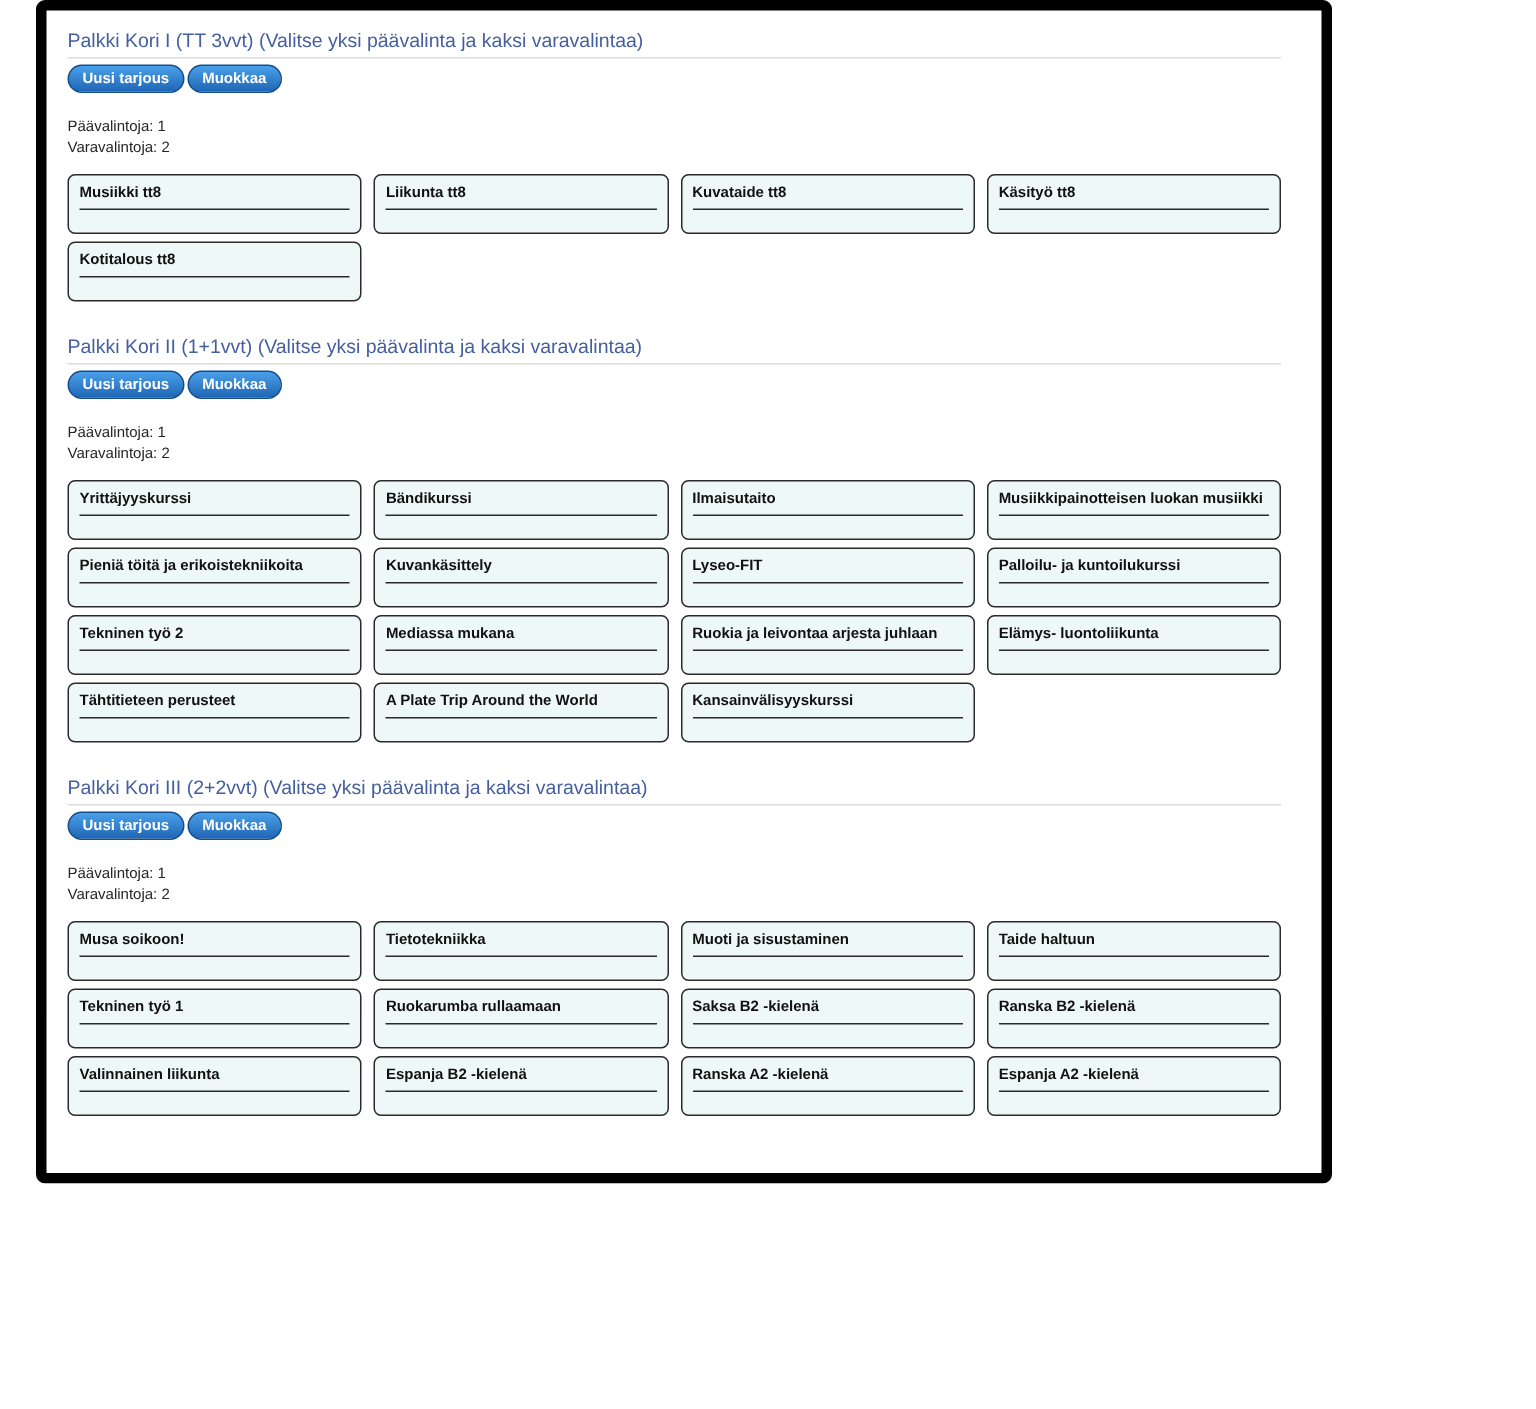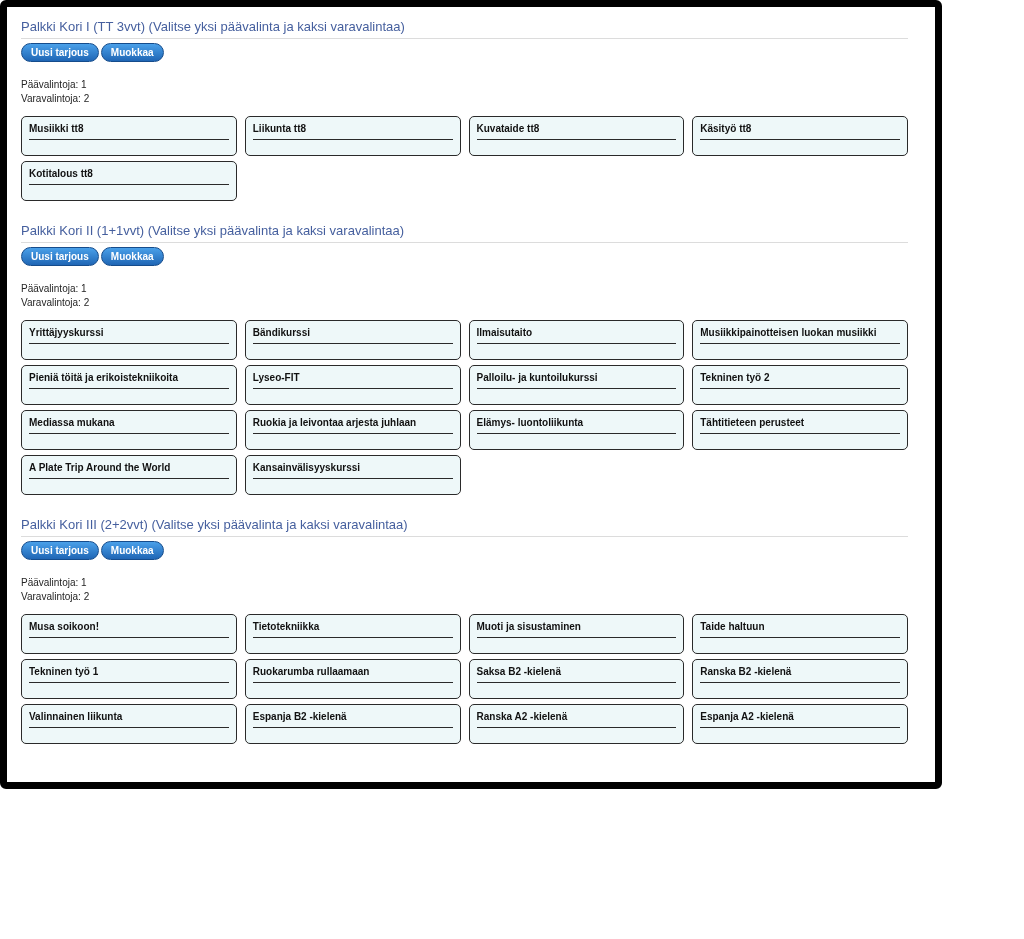--- a/index.html
+++ b/index.html
@@ -4,26 +4,27 @@
 <style>
   html, body {
     margin: 0;
     padding: 0;
     background: #fff;
     font-family: Verdana, Arial, sans-serif;
     font-size: 11px;
     color: #222;
   }
   .page {
-    width: 942px;
+    width: 864px;
     box-sizing: border-box;
     border: 7px solid #000;
     border-radius: 6px;
     padding: 10px 27px 16px 14px;
     background: #fff;
+    margin-left: 24px;
   }
 
   .section { margin-bottom: 22px; }
   .section-title {
     color: #455f9e;
     font-size: 13px;
     font-weight: normal;
     margin: 2px 0 4px 0;
     cursor: pointer;
   }
@@ -126,20 +127,23 @@
           <div class="card">
             <span class="card-label">Ilmaisutaito</span>
           </div>
           <div class="card">
             <span class="card-label">Musiikkipainotteisen luokan musiikki</span>
           </div>
           <div class="card">
             <span class="card-label">Pieniä töitä ja erikoistekniikoita</span>
           </div>
           <div class="card">
+            <span class="card-label">Kuvankäsittely</span>
+          </div>
+          <div class="card">
             <span class="card-label">Lyseo-FIT</span>
           </div>
           <div class="card">
             <span class="card-label">Palloilu- ja kuntoilukurssi</span>
           </div>
           <div class="card">
             <span class="card-label">Tekninen työ 2</span>
           </div>
           <div class="card">
             <span class="card-label">Mediassa mukana</span>

